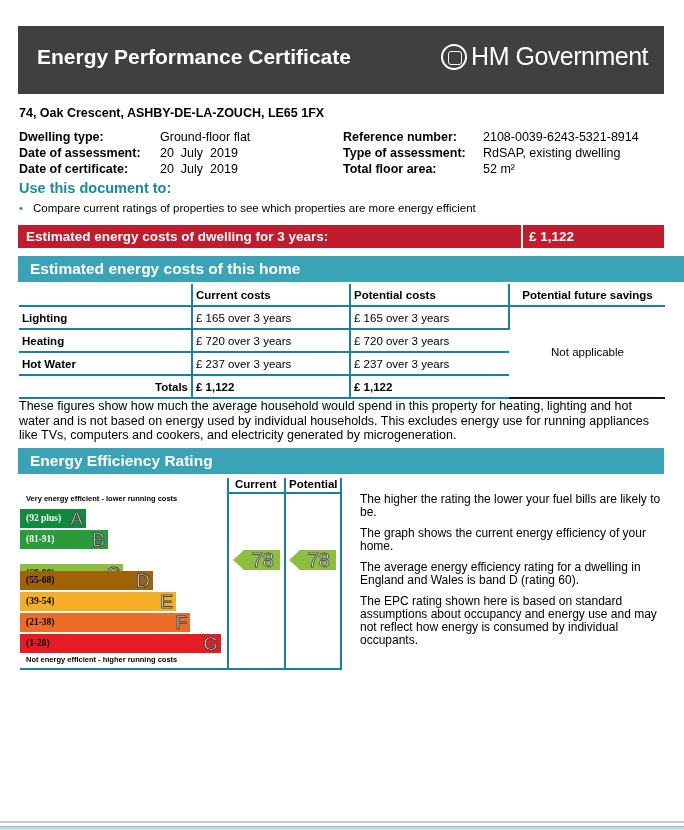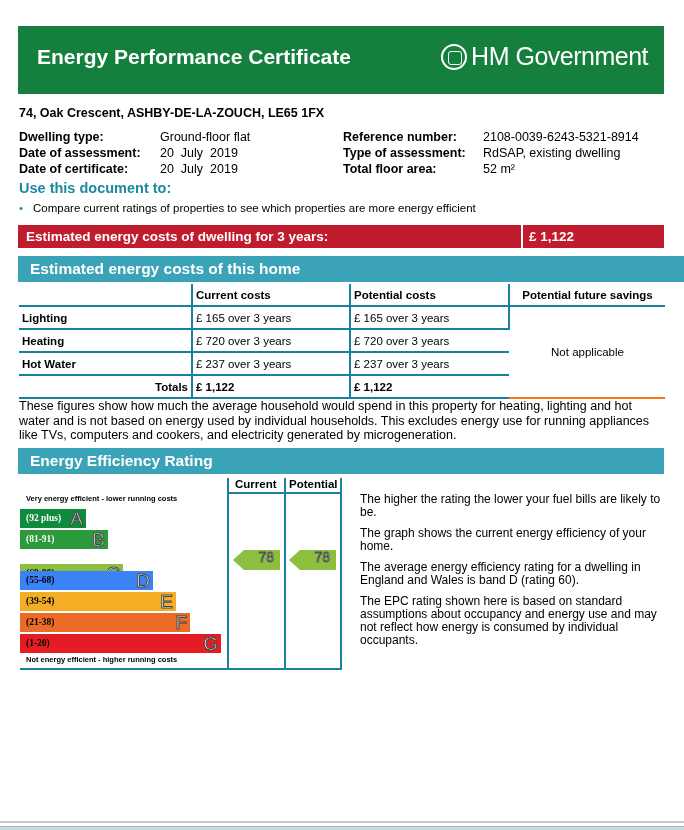--- a/index.html
+++ b/index.html
@@ -1,17 +1,17 @@
 <!DOCTYPE html>
 <html><head>
 <meta charset="utf-8">
 <style>
   html,body{margin:0;padding:0;background:#fff;}
   body{width:684px;height:830px;position:relative;overflow:hidden;font-family:"Liberation Sans",sans-serif;color:#000;}
-  .hdr{position:absolute;left:18px;top:26px;width:646px;height:68px;background:#15803d;}
+  .hdr{position:absolute;left:18px;top:26px;width:646px;height:68px;background:#404040;}
   .hdr-title{position:absolute;left:19px;top:19px;font-size:21px;font-weight:bold;color:#fff;}
   .hdr-gov{position:absolute;right:16px;top:16px;color:#fff;font-size:25px;display:flex;align-items:center;letter-spacing:-0.5px;}
   .crest{display:inline-block;width:26px;height:26px;border:2px solid #fff;border-radius:50%;margin-right:4px;box-sizing:border-box;position:relative;}
   .crest:after{content:"";position:absolute;left:5px;top:5px;width:12px;height:12px;border:1.5px solid #fff;border-radius:3px;}
   .addr{position:absolute;left:19px;top:106px;font-size:12.5px;font-weight:bold;}
   .info{position:absolute;font-size:12.5px;line-height:16px;}
   .lbl{font-weight:bold;}
   .use{position:absolute;left:19px;top:180px;font-size:14.5px;font-weight:bold;color:#1b8aa0;}
   .bullet{position:absolute;left:19px;top:202px;font-size:11.5px;}
   .bullet .dot{color:#1b8aa0;margin-right:10px;}
@@ -35,21 +35,21 @@
   .chart{position:absolute;left:20px;top:478px;width:322px;height:192px;}
   .chart-border{position:absolute;left:0;top:0;width:322px;height:192px;}
   .colhdr{position:absolute;top:0;font-size:11.5px;font-weight:bold;}
   .top-lbl,.bot-lbl{position:absolute;left:6px;font-size:7.5px;font-weight:bold;}
   .band{position:absolute;left:0;height:19px;color:#fff;}
   .band .rng{position:absolute;left:6px;top:4px;font-size:9.5px;font-weight:bold;}
   .band .let{position:absolute;right:3px;top:-1px;font-size:19px;color:#fff;-webkit-text-stroke:1px #444;font-weight:normal;}
   .band.dark .rng{color:#000;font-family:Liberation Serif, serif;}
   .arrow{position:absolute;height:20px;}
   .arrow svg{position:absolute;left:0;top:0;}
-  .arrow span{position:absolute;right:6px;top:-1px;font-size:14px;color:#fff;-webkit-text-stroke:1px #555;}
+  .arrow span{position:absolute;right:6px;top:-1px;font-size:20px;color:#fff;-webkit-text-stroke:1px #555;}
   .ratingtext{position:absolute;left:360px;top:493px;width:305px;font-size:12px;line-height:13px;}
   .ratingtext p{margin:0 0 8px 0;}
   .footer{position:absolute;left:0;top:821px;width:684px;height:2px;background:#c7c7c7;}
   .footer2{position:absolute;left:0;top:826px;width:684px;height:4px;background:#c7dde4;border-top:1px solid #9bb;}
 </style>
 </head>
 <body>
 
 <div class="hdr">
   <div class="hdr-title">Energy Performance Certificate</div>
@@ -91,21 +91,21 @@
       <tr>
     <th style="width:166px"></th>
     <th style="width:150px">Current costs</th>
     <th style="width:151px">Potential costs</th>
     <th style="text-align:center">Potential future savings</th>
   </tr>
   <tr>
     <td class="rowlbl">Lighting</td>
     <td>£ 165 over 3 years</td>
     <td>£ 165 over 3 years</td>
-    <td rowspan="4" class="na" style="border-bottom:2px solid #f97316">Not applicable</td>
+    <td rowspan="4" class="na" style="border-bottom:2px solid #0f172a">Not applicable</td>
   </tr>
   <tr>
     <td class="rowlbl">Heating</td>
     <td>£ 720 over 3 years</td>
     <td>£ 720 over 3 years</td>
   </tr>
   <tr>
     <td class="rowlbl">Hot Water</td>
     <td>£ 237 over 3 years</td>
     <td>£ 237 over 3 years</td>
@@ -141,21 +141,21 @@
         <span class="let">A</span>
       </div>
       <div class="band dark" style="top: 51.8px; width: 88px; background: rgb(43, 154, 58);">
         <span class="rng" style="color: rgb(255, 255, 255);">(81-91)</span>
         <span class="let">B</span>
       </div>
       <div class="band dark" style="top: 86px; width: 103px; background: rgb(140, 191, 63);">
         <span class="rng">(69-80)</span>
         <span class="let">C</span>
       </div>
-      <div class="band dark" style="top: 93.4px; width: 133px; background: #3b82f6;">
+      <div class="band dark" style="top: 93.4px; width: 133px; background: #a16207;">
         <span class="rng">(55-68)</span>
         <span class="let">D</span>
       </div>
       <div class="band dark" style="top: 114.2px; width: 156px; background: rgb(244, 174, 38);">
         <span class="rng">(39-54)</span>
         <span class="let">E</span>
       </div>
       <div class="band dark" style="top: 135px; width: 170px; background: rgb(236, 107, 39);">
         <span class="rng">(21-38)</span>
         <span class="let">F</span>

